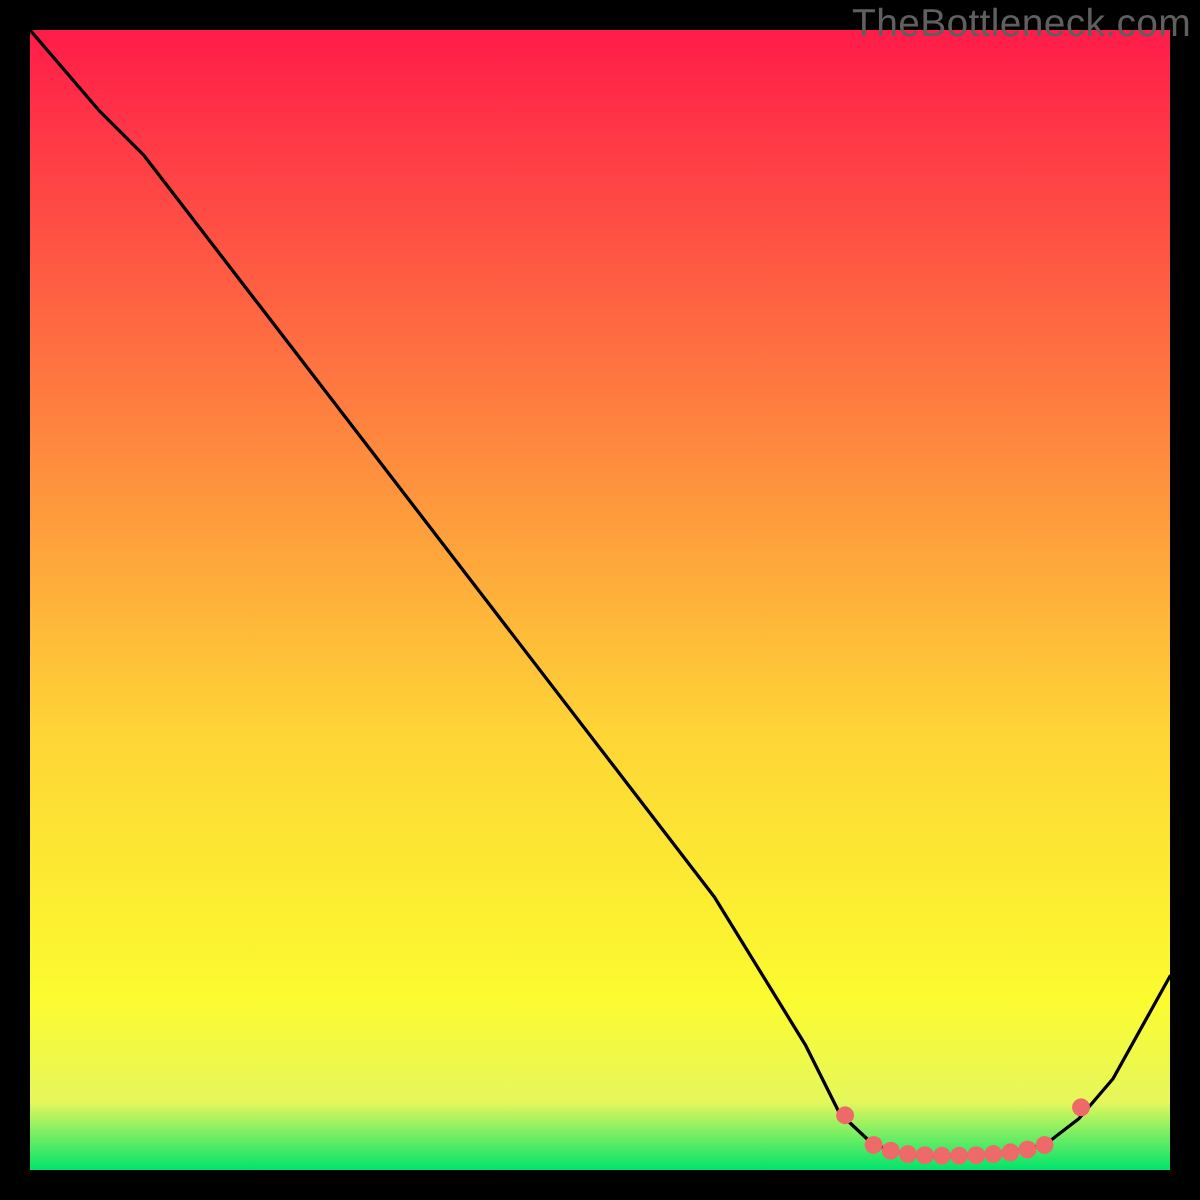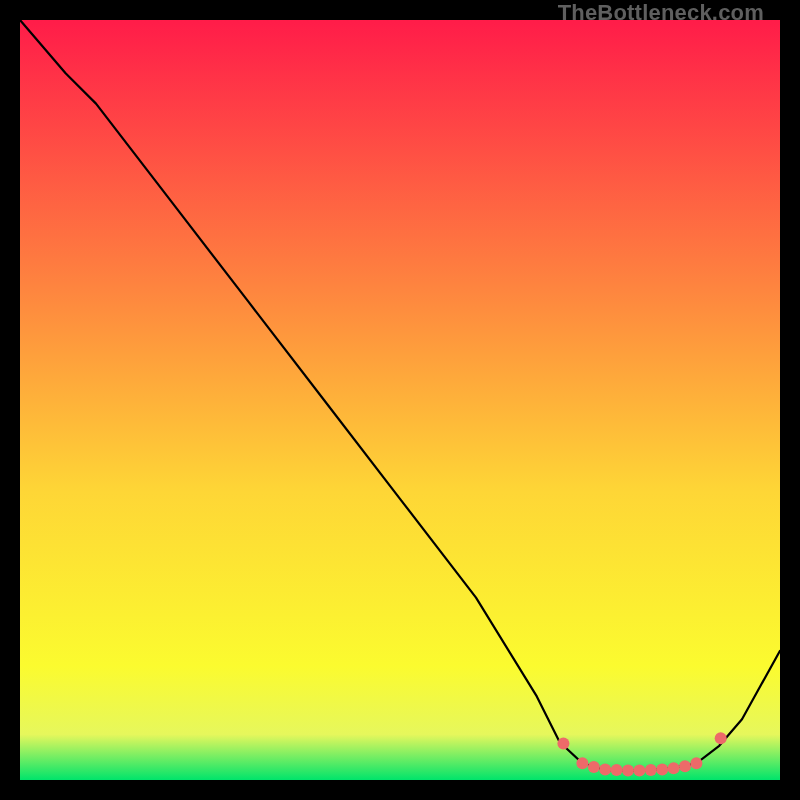--- a/index.html
+++ b/index.html
@@ -13,27 +13,26 @@
   .frame {
     position: absolute;
     left: 20px;
     top: 20px;
     width: 760px;
     height: 760px;
   }
   .watermark {
     position: absolute;
     top: 0;
-    right: 36px;
+    right: 6px;
     font-family: Arial, Helvetica, sans-serif;
-    font-size: 22px;
+    font-size: 26px;
     color: #5f5f5f;
     letter-spacing: 0.2px;
     z-index: 5;
-    font-weight: bold;
   }
   svg {
     position: absolute;
     left: 0;
     top: 0;
   }
 </style>
 </head>
 <body>
 

